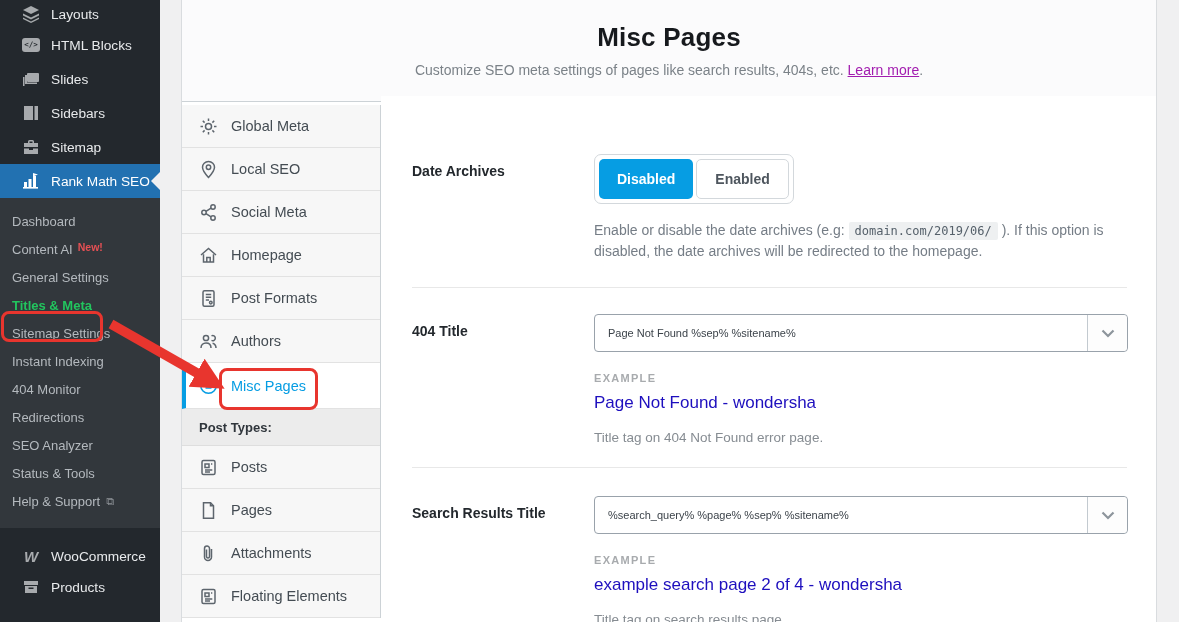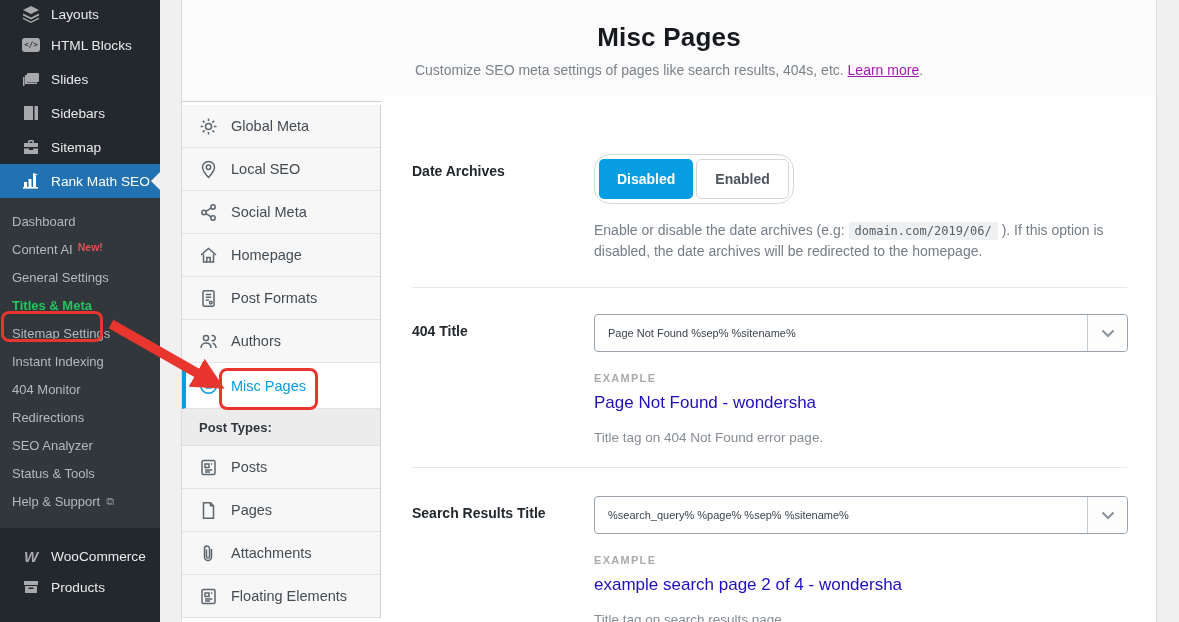--- a/index.html
+++ b/index.html
@@ -43,21 +43,21 @@
   .tab.active { background:#fff; border-left:4px solid #069de3; padding-left:13px; height:46px; color:#069de3; }
   .tab.active .t-ico { color:#069de3; }
   .tab-sec-header { height:37px; display:flex; align-items:center; padding-left:17px; background:#ececec; border-bottom:1px solid #dedede; font-size:13px; font-weight:bold; color:#30363c; }
 
   
   .settings { flex:1; padding:0 29px 0 31px; overflow:hidden; background:#fff; }
   .srow { display:flex; }
   .srow-label { width:182px; min-width:182px; font-size:14px; font-weight:bold; color:#23282d; padding-top:9px; }
   .srow-field { flex:1; }
 
-  .toggle-group { display:inline-flex; gap:3px; border:1px solid #d3d8dc; border-radius:16px; padding:4px; background:#fff; }
+  .toggle-group { display:inline-flex; gap:3px; border:1px solid #d3d8dc; border-radius:7px; padding:4px; background:#fff; }
   .toggle-btn { padding:0 18px; height:40px; line-height:40px; font-size:14px; font-weight:bold; border-radius:5px; cursor:pointer; }
   .toggle-btn.on { background:#069de3; color:#fff; }
   .toggle-btn.off { background:#fff; border:1px solid #d3d8dc; color:#4e565e; line-height:38px; }
 
   .field-desc { margin-top:16px; font-size:14px; color:#757d86; line-height:1.52; width:512px; }
   .code-snip { font-family:"DejaVu Sans Mono",monospace; font-size:12px; background:#eef0f1; color:#55606a; padding:2px 6px; border-radius:2px; }
 
   .divider { border:none; border-top:1px solid #e8e8e8; margin:25px 0 0 0; }
 
   .select-box { width:534px; height:38px; border:1px solid #99a2ab; border-radius:4px; display:flex; align-items:center; background:#fff; cursor:pointer; }

